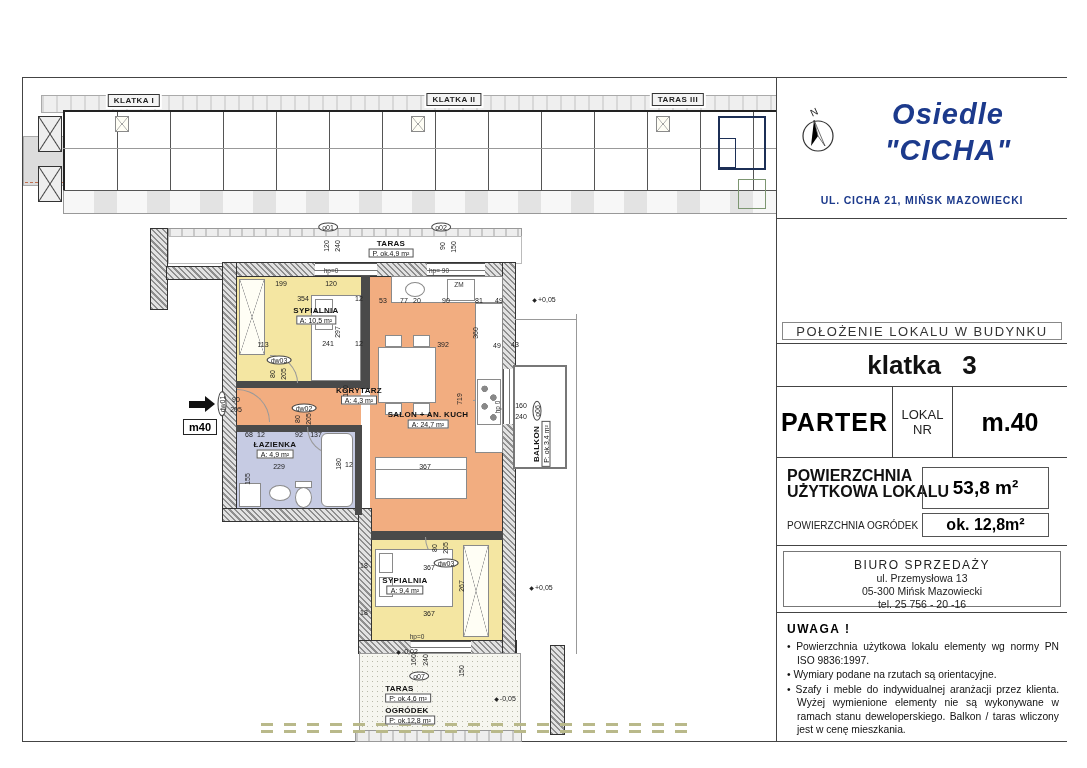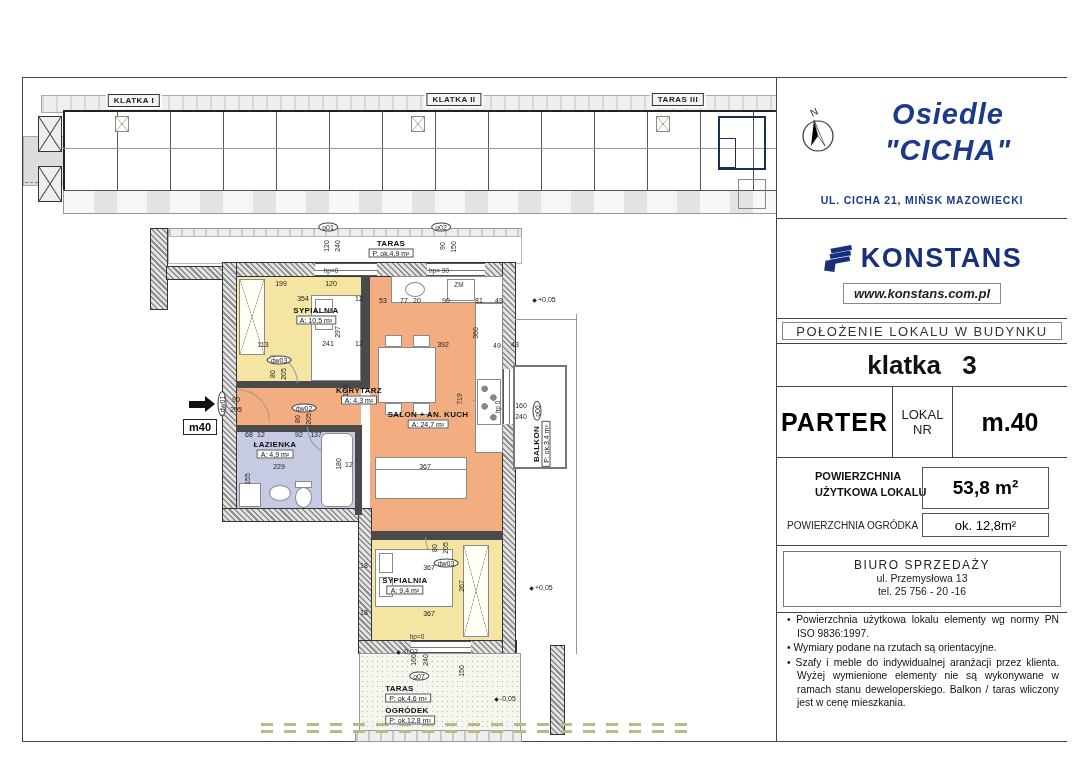--- a/index.html
+++ b/index.html
@@ -38,24 +38,24 @@
   .k-url{position:absolute;left:50%;transform:translateX(-50%);top:64px;border:1px solid #888;padding:2px 10px;font-weight:bold;font-style:italic;font-size:13px;color:#222;white-space:nowrap;}
   .tb-polozenie{top:241px;height:25px;}
   .polozenie-in{position:absolute;left:5px;right:5px;top:3px;bottom:3px;border:1px solid #888;display:flex;align-items:center;justify-content:center;font-size:13px;letter-spacing:1.5px;color:#333;}
   .tb-klatka{top:266px;height:43px;display:flex;align-items:center;justify-content:center;font-size:26px;font-weight:bold;color:#111;word-spacing:14px;}
   .tb-parter{top:309px;height:71px;display:flex;}
   .tb-parter>div{display:flex;flex-direction:column;align-items:center;justify-content:center;box-sizing:border-box;}
   .cell-floor{width:115px;font-size:25px;font-weight:bold;letter-spacing:1px;}
   .cell-lokal{width:61px;border-left:1px solid #444;border-right:1px solid #444;font-size:13px;line-height:15px;color:#222;}
   .cell-unit{flex:1;font-size:25px;font-weight:bold;}
   .tb-areas{top:380px;height:88px;}
-  .area-lbl1{position:absolute;left:10px;top:10px;font-size:11px;font-weight:bold;line-height:16px;color:#111;margin-left:28px;}
+  .area-lbl1{position:absolute;left:10px;top:10px;font-size:16px;font-weight:bold;line-height:16px;color:#111;}
   .area-box1{position:absolute;left:145px;top:9px;width:125px;height:40px;border:1px solid #555;display:flex;align-items:center;justify-content:center;font-size:19px;font-weight:bold;}
   .area-lbl2{position:absolute;left:10px;top:62px;font-size:10px;color:#222;}
-  .area-box2{position:absolute;left:145px;top:55px;width:125px;height:22px;border:1px solid #555;display:flex;align-items:center;justify-content:center;font-size:13px;font-weight:normal;}
+  .area-box2{position:absolute;left:145px;top:55px;width:125px;height:22px;border:1px solid #555;display:flex;align-items:center;justify-content:center;font-size:16px;font-weight:bold;}
   .tb-office{top:468px;height:67px;}
   .office-in{position:absolute;left:6px;right:6px;top:5px;bottom:5px;border:1px solid #777;text-align:center;color:#222;}
   .office-title{font-size:12px;letter-spacing:1.5px;margin-top:6px;}
   .office-line{font-size:10.5px;line-height:13px;}
   .office-line:first-of-type{margin-top:3px;}
   .tb-uwaga{top:535px;height:128px;border-bottom:none;}
   .uwaga-title{font-size:12px;font-weight:bold;letter-spacing:1.5px;margin:9px 0 4px 10px;}
   .uwaga-list{margin:0 8px 0 10px;padding:0;list-style:none;}
   .uwaga-list li{font-size:10.3px;line-height:13.5px;color:#111;text-align:justify;padding-left:10px;text-indent:-10px;margin-bottom:1px;}
   .uwaga-list li::before{content:"•  ";}
@@ -130,34 +130,20 @@
           <polygon points="23,30 16,40 19,14" fill="#000"></polygon>
           <polygon points="23,30 30,40 19,14" fill="#fff" stroke="#333" stroke-width="0.7"></polygon>
         </svg>
         <div class="estate-name">
           <div>Osiedle</div>
           <div>"CICHA"</div>
         </div>
         <div class="estate-address">UL. CICHA 21, MIŃSK MAZOWIECKI</div>
       </div>
 
-      <div class="tb-sec tb-konstans">
-        <div class="k-row">
-          <svg width="32" height="30" viewBox="0 0 34 32">
-            <g fill="#16307c">
-              <polygon points="9,5 31,1 32,6 10,10"></polygon>
-              <polygon points="8,11 30,7 31,12 9,16"></polygon>
-              <polygon points="7,17 29,13 30,18 8,22"></polygon>
-              <rect x="3" y="18" width="11" height="11" transform="rotate(8 8 23)"></rect>
-            </g>
-          </svg>
-          <span class="k-name">KONSTANS</span>
-        </div>
-        <div class="k-url">www.konstans.com.pl</div>
-      </div>
 
       <div class="tb-sec tb-polozenie">
         <div class="polozenie-in">POŁOŻENIE LOKALU W BUDYNKU</div>
       </div>
 
       <div class="tb-sec tb-klatka">klatka 3</div>
 
       <div class="tb-sec tb-parter">
         <div class="cell-floor">PARTER</div>
         <div class="cell-lokal">
@@ -166,33 +152,35 @@
         </div>
         <div class="cell-unit">m.40</div>
       </div>
 
       <div class="tb-sec tb-areas">
         <div class="area-lbl1">
           <div>POWIERZCHNIA</div>
           <div>UŻYTKOWA LOKALU</div>
         </div>
         <div class="area-box1">53,8 m²</div>
-        <div class="area-lbl2">POWIERZCHNIA OGRÓDKA</div>
+        <div class="area-lbl2">POWIERZCHNIA OGRÓDEK</div>
         <div class="area-box2">ok. 12,8m²</div>
       </div>
 
       <div class="tb-sec tb-office">
         <div class="office-in">
           <div class="office-title">BIURO SPRZEDAŻY</div>
           <div class="office-line">ul. Przemysłowa 13</div>
+          <div class="office-line">05-300 Mińsk Mazowiecki</div>
           <div class="office-line">tel. 25  756 - 20 -16</div>
         </div>
       </div>
 
       <div class="tb-sec tb-uwaga">
+        <div class="uwaga-title">UWAGA !</div>
         <ul class="uwaga-list">
           <li>Powierzchnia użytkowa lokalu elementy wg normy PN ISO 9836:1997.</li>
           <li>Wymiary podane na rzutach są orientacyjne.</li>
           <li>Szafy i meble do indywidualnej aranżacji przez klienta. Wyżej wymienione elementy nie są wykonywane w ramach stanu deweloperskiego. Balkon / taras wliczony jest w cenę mieszkania.</li>
         </ul>
       </div>
     </div>
 
     <div class="plan" id="floor-plan">
 

